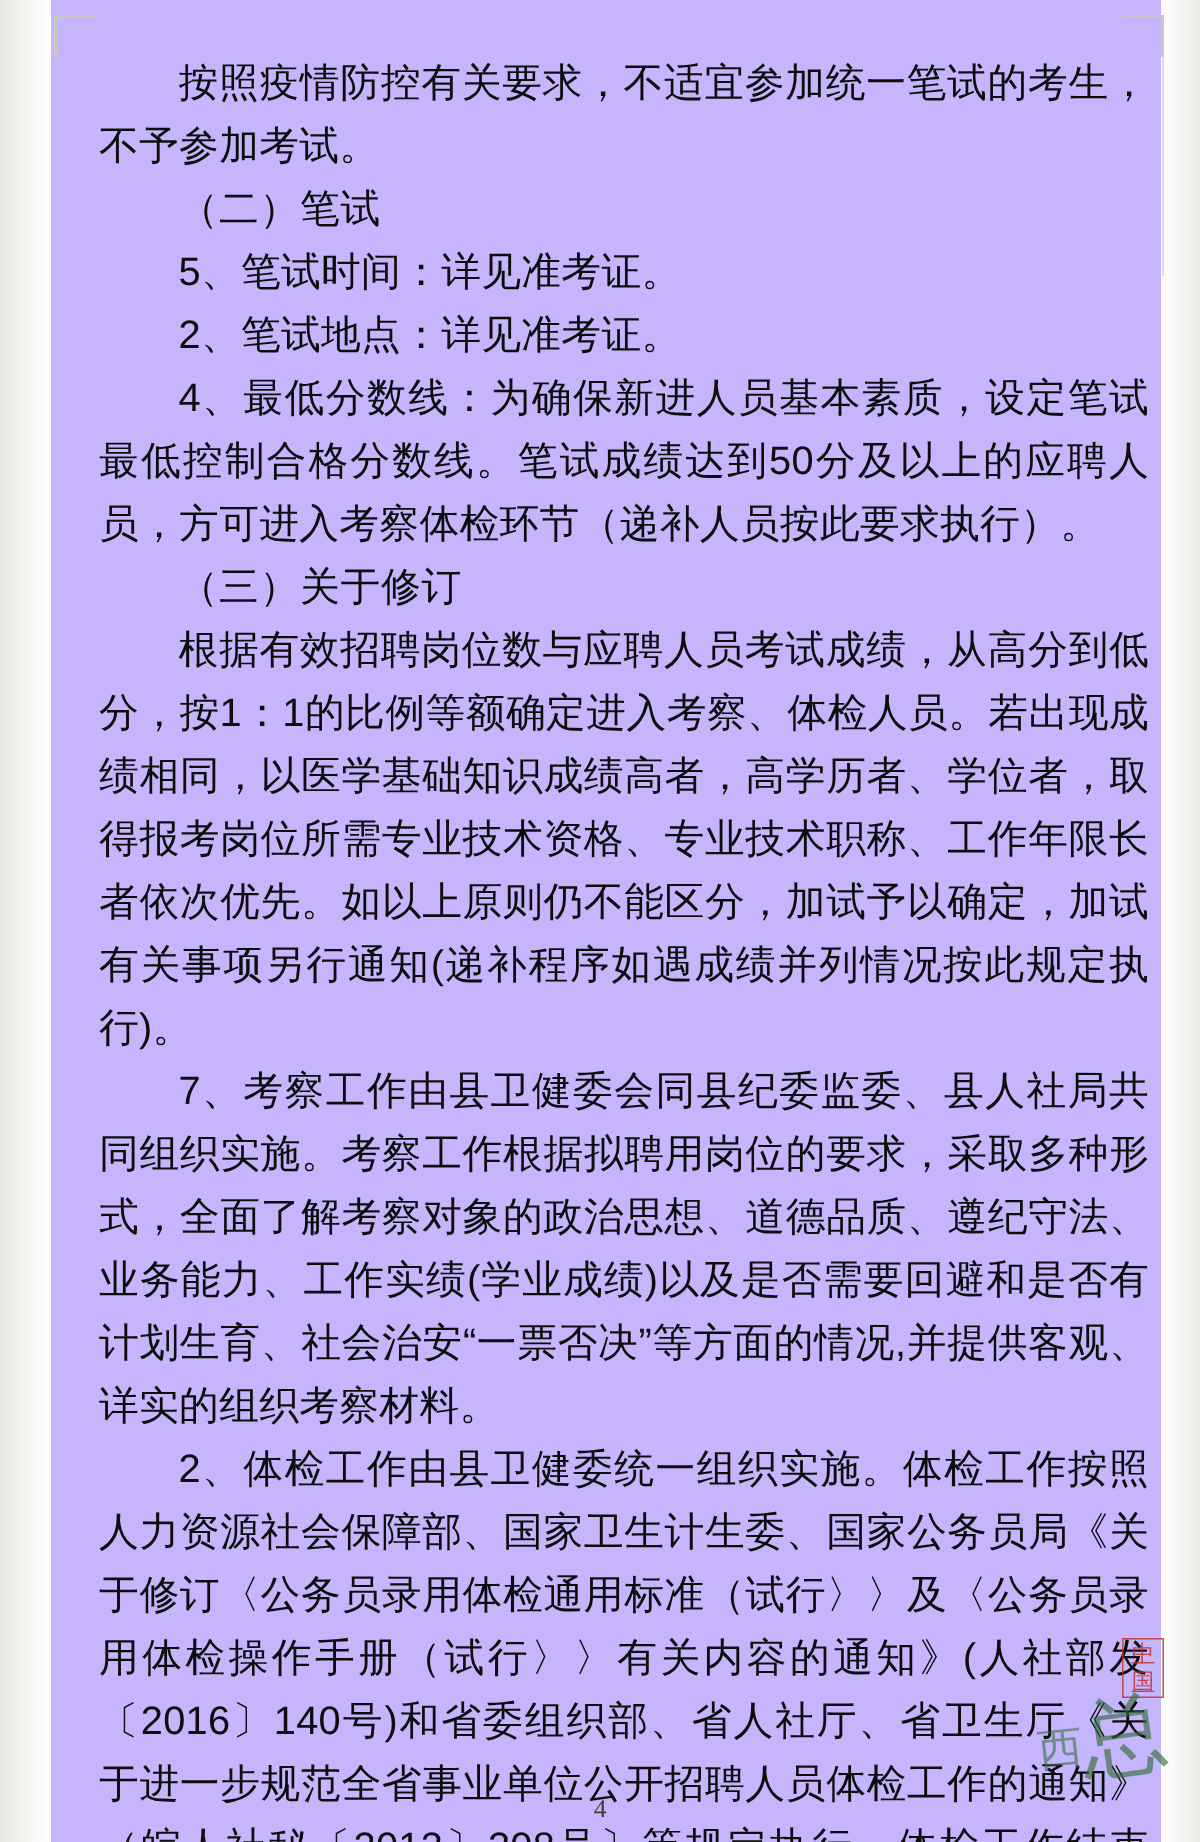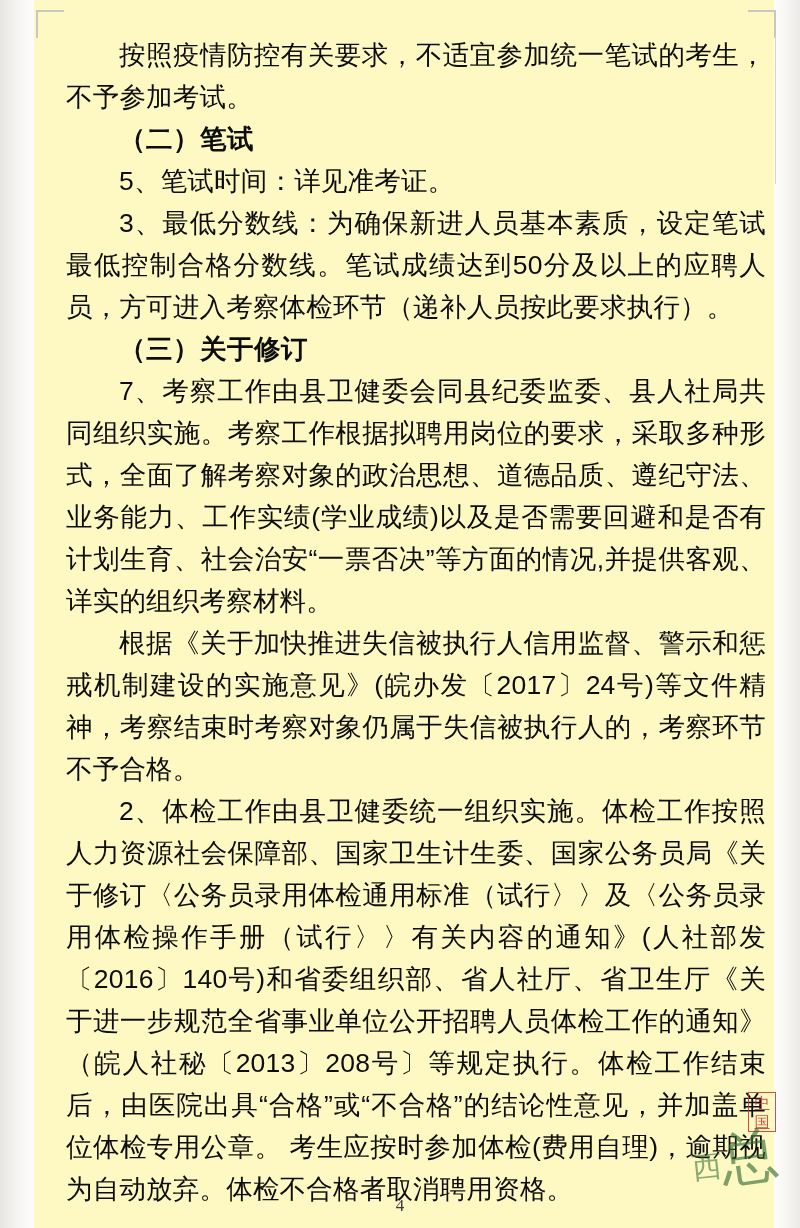--- a/index.html
+++ b/index.html
@@ -12,21 +12,21 @@
     height: 1228px;
     position: relative;
     overflow: hidden;
     font-family: "Liberation Sans", sans-serif;
   }
 
   
   #page {
     position: absolute;
     inset: 0;
-    background: #fef9c3;
+    background: #c4b5fd;
   }
 
   
   .edge-left {
     position: absolute;
     left: 0; top: 0; bottom: 0; width: 34px;
     background: linear-gradient(90deg, #e7e6e2 0%, #f6f5f3 55%, #fdfdfb 100%);
   }
   .edge-right {
     position: absolute;
@@ -65,21 +65,21 @@
   }
   p {
     margin: 0;
     text-indent: 2em;
     font-weight: 500;
   }
   p.noindent {
     text-indent: 0;
   }
   p.heading {
-    font-weight: bold;
+    font-weight: normal;
     text-indent: 2em;
     letter-spacing: 0.5px;
   }
 
   
   .page-number {
     position: absolute;
     left: 0; right: 0;
     bottom: 12px;
     text-align: center;
@@ -140,24 +140,25 @@
   <div class="edge-left"></div>
   <div class="edge-right"></div>
   <div class="corner-mark corner-tl"></div>
   <div class="corner-mark corner-tr"></div>
   <div class="side-rule"></div>
 
   <div id="doc">
     <p class="noindent" style="text-indent:2em">按照疫情防控有关要求，不适宜参加统一笔试的考生，不予参加考试。</p>
     <p class="heading">（二）笔试</p>
     <p>5、笔试时间：详见准考证。</p>
-    <p>3、最低分数线：为确保新进人员基本素质，设定笔试最低控制合格分数线。笔试成绩达到50分及以上的应聘人员，方可进入考察体检环节（递补人员按此要求执行）。</p>
+    <p>2、笔试地点：详见准考证。</p>
+    <p>4、最低分数线：为确保新进人员基本素质，设定笔试最低控制合格分数线。笔试成绩达到50分及以上的应聘人员，方可进入考察体检环节（递补人员按此要求执行）。</p>
     <p class="heading">（三）关于修订</p>
+    <p>根据有效招聘岗位数与应聘人员考试成绩，从高分到低分，按1：1的比例等额确定进入考察、体检人员。若出现成绩相同，以医学基础知识成绩高者，高学历者、学位者，取得报考岗位所需专业技术资格、专业技术职称、工作年限长者依次优先。如以上原则仍不能区分，加试予以确定，加试有关事项另行通知(递补程序如遇成绩并列情况按此规定执行)。</p>
     <p>7、考察工作由县卫健委会同县纪委监委、县人社局共同组织实施。考察工作根据拟聘用岗位的要求，采取多种形式，全面了解考察对象的政治思想、道德品质、遵纪守法、业务能力、工作实绩(学业成绩)以及是否需要回避和是否有计划生育、社会治安“一票否决”等方面的情况,并提供客观、详实的组织考察材料。</p>
-    <p>根据《关于加快推进失信被执行人信用监督、警示和惩戒机制建设的实施意见》(皖办发〔2017〕24号)等文件精神，考察结束时考察对象仍属于失信被执行人的，考察环节不予合格。</p>
     <p>2、体检工作由县卫健委统一组织实施。体检工作按照人力资源社会保障部、国家卫生计生委、国家公务员局《关于修订〈公务员录用体检通用标准（试行〉〉及〈公务员录用体检操作手册（试行〉〉有关内容的通知》(人社部发〔2016〕140号)和省委组织部、省人社厅、省卫生厅《关于进一步规范全省事业单位公开招聘人员体检工作的通知》（皖人社秘〔2013〕208号〕等规定执行。体检工作结束后，由医院出具“合格”或“不合格”的结论性意见，并加盖单位体检专用公章。 考生应按时参加体检(费用自理)，逾期视为自动放弃。体检不合格者取消聘用资格。</p>
   </div>
 
   <div class="stamp">
     <div class="cn-box">中国</div>
     <div class="seal-sub">西</div>
     <div class="big-seal">总</div>
   </div>
 
   <div class="page-number">4</div>

